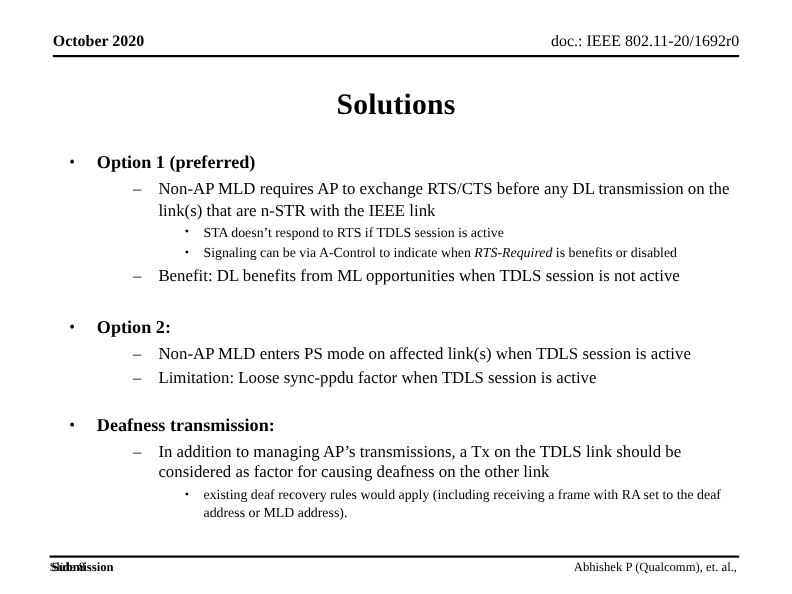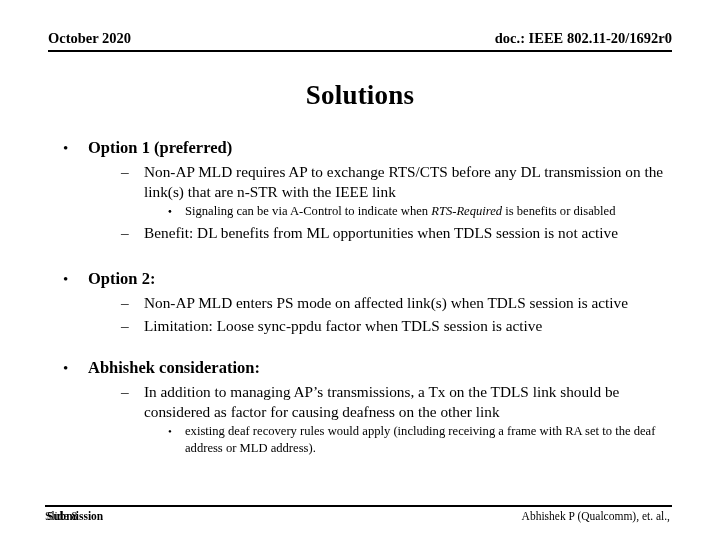--- a/index.html
+++ b/index.html
@@ -42,21 +42,21 @@
     font-size: 14.5px;
     font-weight: bold;
     line-height: 20px;
     white-space: nowrap;
   }
   .header-right {
     position: absolute;
     right: 0;
     top: 0;
     font-size: 14.5px;
-    font-weight: bold;
+    font-weight: normal;
     line-height: 20px;
     white-space: nowrap;
   }
 
   
   .slide-title {
     position: absolute;
     left: 0;
     top: 80px;
     width: 720px;
@@ -190,20 +190,21 @@
       <span>Option 1 (preferred)</span>
     </div>
 
     <div class="l2">
       <span class="mk">–</span>
       <span>Non-AP MLD requires AP to exchange RTS/CTS before any DL transmission on the link(s) that are n-STR with the IEEE link</span>
     </div>
 
     <div class="l3">
       <span class="mk">•</span>
+      <span>STA doesn’t respond to RTS if TDLS session is active</span>
     </div>
 
     <div class="l3">
       <span class="mk">•</span>
       <span>Signaling can be via A-Control to indicate when </span><em class="ital">RTS-Required</em><span> is benefits or disabled</span>
     </div>
 
     <div class="l2">
       <span class="mk">–</span>
       <span>Benefit: DL benefits from ML opportunities when TDLS session is not active</span>
@@ -223,21 +224,21 @@
 
     <div class="l2">
       <span class="mk">–</span>
       <span>Limitation: Loose sync-ppdu factor when TDLS session is active</span>
     </div>
 
     <div class="gap-md"></div>
 
     <div class="l1 blk">
       <span class="mk">•</span>
-      <span>Abhishek consideration:</span>
+      <span>Deafness transmission:</span>
     </div>
 
     <div class="l2">
       <span class="mk">–</span>
       <span>In addition to managing AP’s transmissions, a Tx on the TDLS link should be considered as factor for causing deafness on the other link</span>
     </div>
 
     <div class="l3">
       <span class="mk">•</span>
       <span>existing deaf recovery rules would apply (including receiving a frame with RA set to the deaf address or MLD address).</span>

